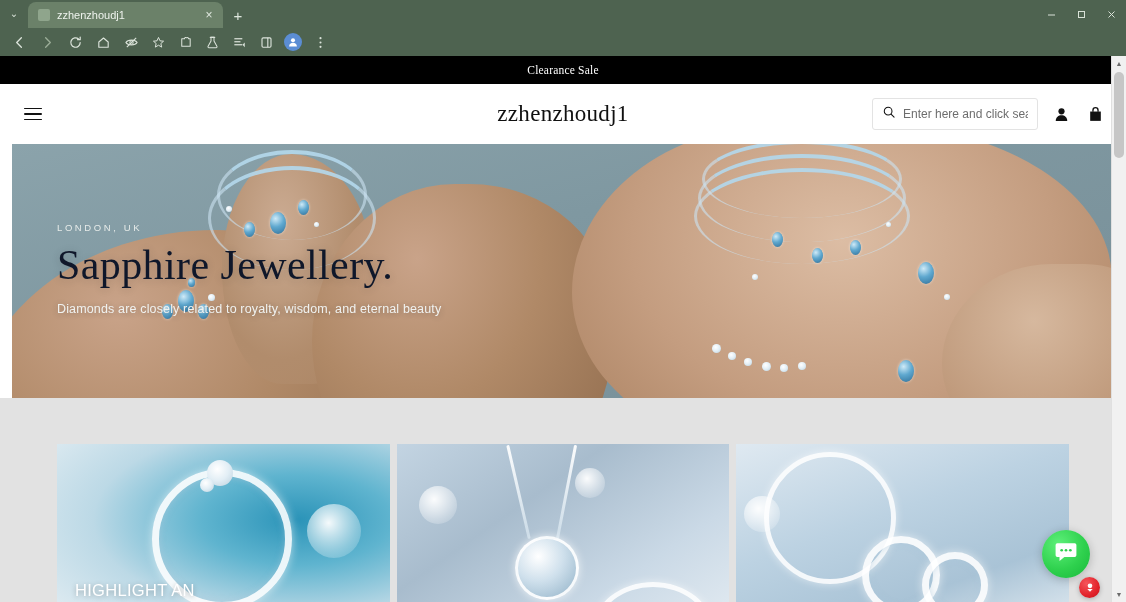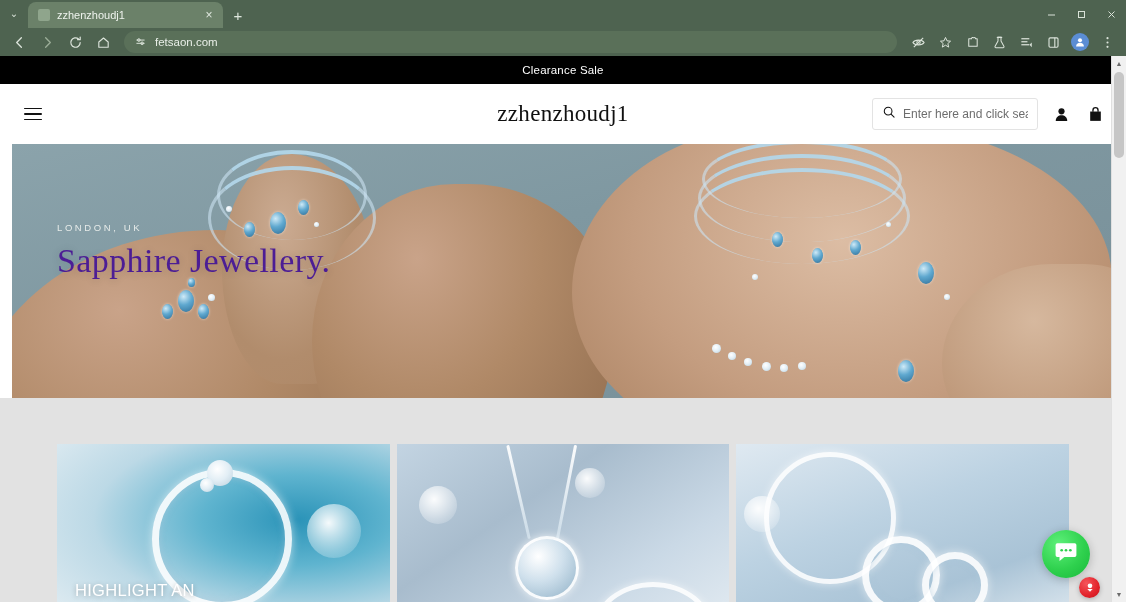--- a/index.html
+++ b/index.html
@@ -94,21 +94,21 @@
     position: absolute; left: 0; top: 56px;
     width: 1126px; height: 546px;
     background: #ffffff; overflow: hidden;
   }
 
   
   .announcement {
     height: 28px; background: #000;
     display: flex; align-items: center; justify-content: center;
   }
-  .announcement-text { color: #fff; font-size: 11.5px; letter-spacing: .2px; }
+  .announcement-text { color: #fff; font-size: 11.5px; letter-spacing: .2px; font-family: Liberation Serif, serif; }
 
   
   .site-header {
     height: 60px; background: #fff;
     display: flex; align-items: center;
     padding: 0 20px; position: relative;
   }
   .hamburger {
     width: 26px; height: 26px;
     display: flex; flex-direction: column;
@@ -209,21 +209,21 @@
   .hero-copy {
     position: absolute; left: 45px; top: 78px;
     z-index: 5; max-width: 640px;
   }
   .hero-eyebrow {
     color: #e6ebe9; font-size: 9.5px; letter-spacing: 2.6px;
     margin-bottom: 10px; text-transform: uppercase;
   }
   .hero-title {
     font-family: "Liberation Serif", serif;
-    color: #4c1d95; font-size: 34px; font-weight: 400;
+    color: #0f172a; font-size: 42px; font-weight: 400;
     letter-spacing: .4px; line-height: 1.06; margin-bottom: 14px;
     text-shadow: 0 1px 8px rgba(40,40,40,.18);
   }
   .hero-sub {
     color: #f0f2f0; font-size: 12.5px; letter-spacing: .15px;
     margin-bottom: 16px;
     text-shadow: 0 1px 6px rgba(40,40,40,.3);
   }
   .hero-btn {
     display: inline-block;
@@ -378,31 +378,20 @@
           <path d="M13 8 A5 5 0 1 1 11.3 4.3" fill="none" stroke="currentColor" stroke-width="1.3" stroke-linecap="round"></path>
           <path d="M13 2.2 L13 5 L10.2 5" fill="none" stroke="currentColor" stroke-width="1.3" stroke-linecap="round" stroke-linejoin="round"></path>
         </svg>
     </div>
     <div class="tb-btn">
       <svg width="15" height="15" viewBox="0 0 16 16">
           <path d="M3 7.5 L8 3.2 L13 7.5 L13 13 L3 13 Z" fill="none" stroke="currentColor" stroke-width="1.2" stroke-linejoin="round"></path>
         </svg>
     </div>
 
-    <div class="omnibox">
-      <span class="omni-icon">
-        <svg width="13" height="13" viewBox="0 0 16 16">
-          <line x1="3" y1="5" x2="13" y2="5" stroke="currentColor" stroke-width="1.2"></line>
-          <line x1="3" y1="9" x2="13" y2="9" stroke="currentColor" stroke-width="1.2"></line>
-          <circle cx="6" cy="5" r="1.6" fill="none" stroke="currentColor" stroke-width="1.2"></circle>
-          <circle cx="10" cy="9" r="1.6" fill="none" stroke="currentColor" stroke-width="1.2"></circle>
-        </svg>
-      </span>
-      <span class="omni-url">fetsaon.com</span>
-    </div>
 
     <div class="tb-right">
       <div class="tb-btn">
         <svg width="15" height="15" viewBox="0 0 16 16">
             <path d="M2 8 C4 4.6 12 4.6 14 8 C12 11.4 4 11.4 2 8 Z" fill="none" stroke="currentColor" stroke-width="1.1"></path>
             <circle cx="8" cy="8" r="1.8" fill="none" stroke="currentColor" stroke-width="1.1"></circle>
             <line x1="3" y1="13" x2="13" y2="3" stroke="currentColor" stroke-width="1.2"></line>
           </svg>
       </div>
       <div class="tb-btn">
@@ -532,20 +521,21 @@
           <div class="sparkle" style="left:716px; top:208px; width:8px; height:8px;"></div>
           <div class="sparkle" style="left:732px; top:214px; width:8px; height:8px;"></div>
           <div class="sparkle" style="left:750px; top:218px; width:9px; height:9px;"></div>
           <div class="sparkle" style="left:768px; top:220px; width:8px; height:8px;"></div>
           <div class="sparkle" style="left:786px; top:218px; width:8px; height:8px;"></div>
         </div>
 
         <div class="hero-copy">
           <div class="hero-eyebrow">LONDON, UK</div>
           <div class="hero-title">Sapphire Jewellery.</div>
+          <div class="hero-sub">Diamonds are closely related to royalty, wisdom, and eternal beauty</div>
         </div>
       </div>
     </div>
 
     <div class="gallery-section">
       <div class="gallery">
 
         <div class="gcard gcard-1">
           <div class="ring-shape" style="left:95px; top:25px; width:140px; height:140px;"></div>
           <div class="sparkle" style="left:150px; top:16px; width:26px; height:26px;"></div>

